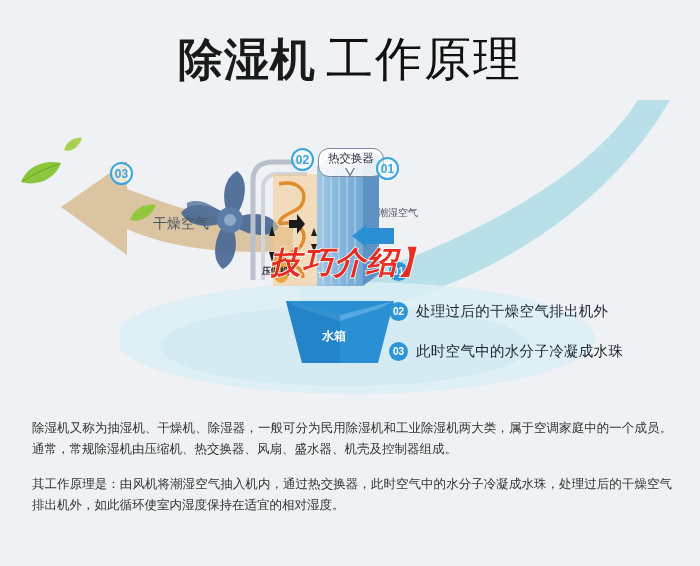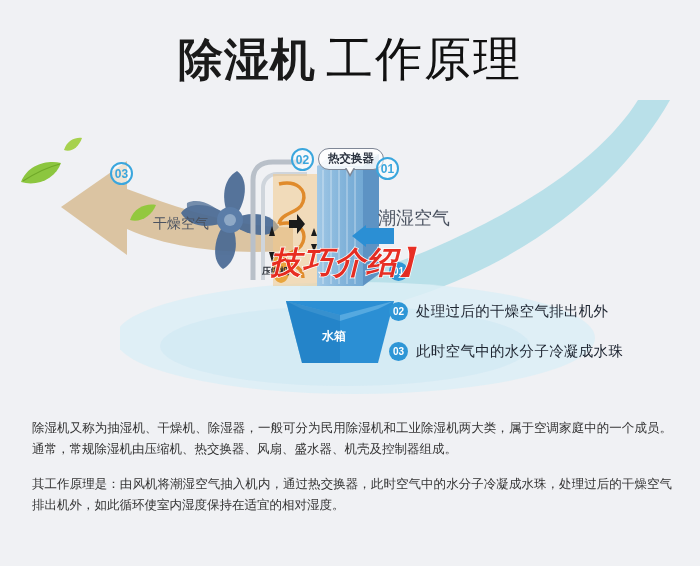--- a/index.html
+++ b/index.html
@@ -98,28 +98,27 @@
     background: rgba(255,255,255,0.55);
     font-family: "Liberation Sans", sans-serif;
   }
   .badge-03-left { left: 110px; top: 52px; }
   .badge-02      { left: 291px; top: 38px; }
   .badge-01      { left: 376px; top: 47px; }
 
   
   .callout {
     left: 318px; top: 38px;
-    padding: 2px 9px 3px;
+    padding: 2px 9px 10px;
     border: 1.5px solid #7f8796;
     border-radius: 11px;
     background: rgba(255,255,255,0.85);
     font-size: 11.5px;
     color: #2c3340;
     white-space: nowrap;
-    font-weight: bold;
   }
   .callout-tail {
     left: 345px; top: 58px;
     width: 0; height: 0;
     border-left: 5px solid transparent;
     border-right: 5px solid transparent;
     border-top: 9px solid #7f8796;
   }
   .callout-tail::after {
     content: "";
@@ -127,21 +126,21 @@
     left: -4px; top: -10px;
     width: 0; height: 0;
     border-left: 4px solid transparent;
     border-right: 4px solid transparent;
     border-top: 7px solid #fbfcfd;
   }
 
   
   .lbl { font-size: 13px; color: #3c4450; white-space: nowrap; }
   .lbl-dry   { left: 140px; top: 105px; font-size: 14px; color: #4a5260; margin-left: 13px; }
-  .lbl-humid { left: 378px; top: 96px; font-size: 18px; color: #4a5260; }
+  .lbl-humid { left: 378px; top: 96px; font-size: 10px; color: #4a5260; }
   .lbl-tank  { left: 322px; top: 218px; font-size: 12px; color: #ffffff; font-weight: 700; }
   .lbl-comp  { left: 262px; top: 155px; font-size: 9px; color: #2b3038; font-weight: 700; }
 
   
   .steps { position: absolute; left: 389px; top: 148px; }
   .step {
     display: flex;
     align-items: center;
     height: 26px;
     margin-bottom: 14px;

